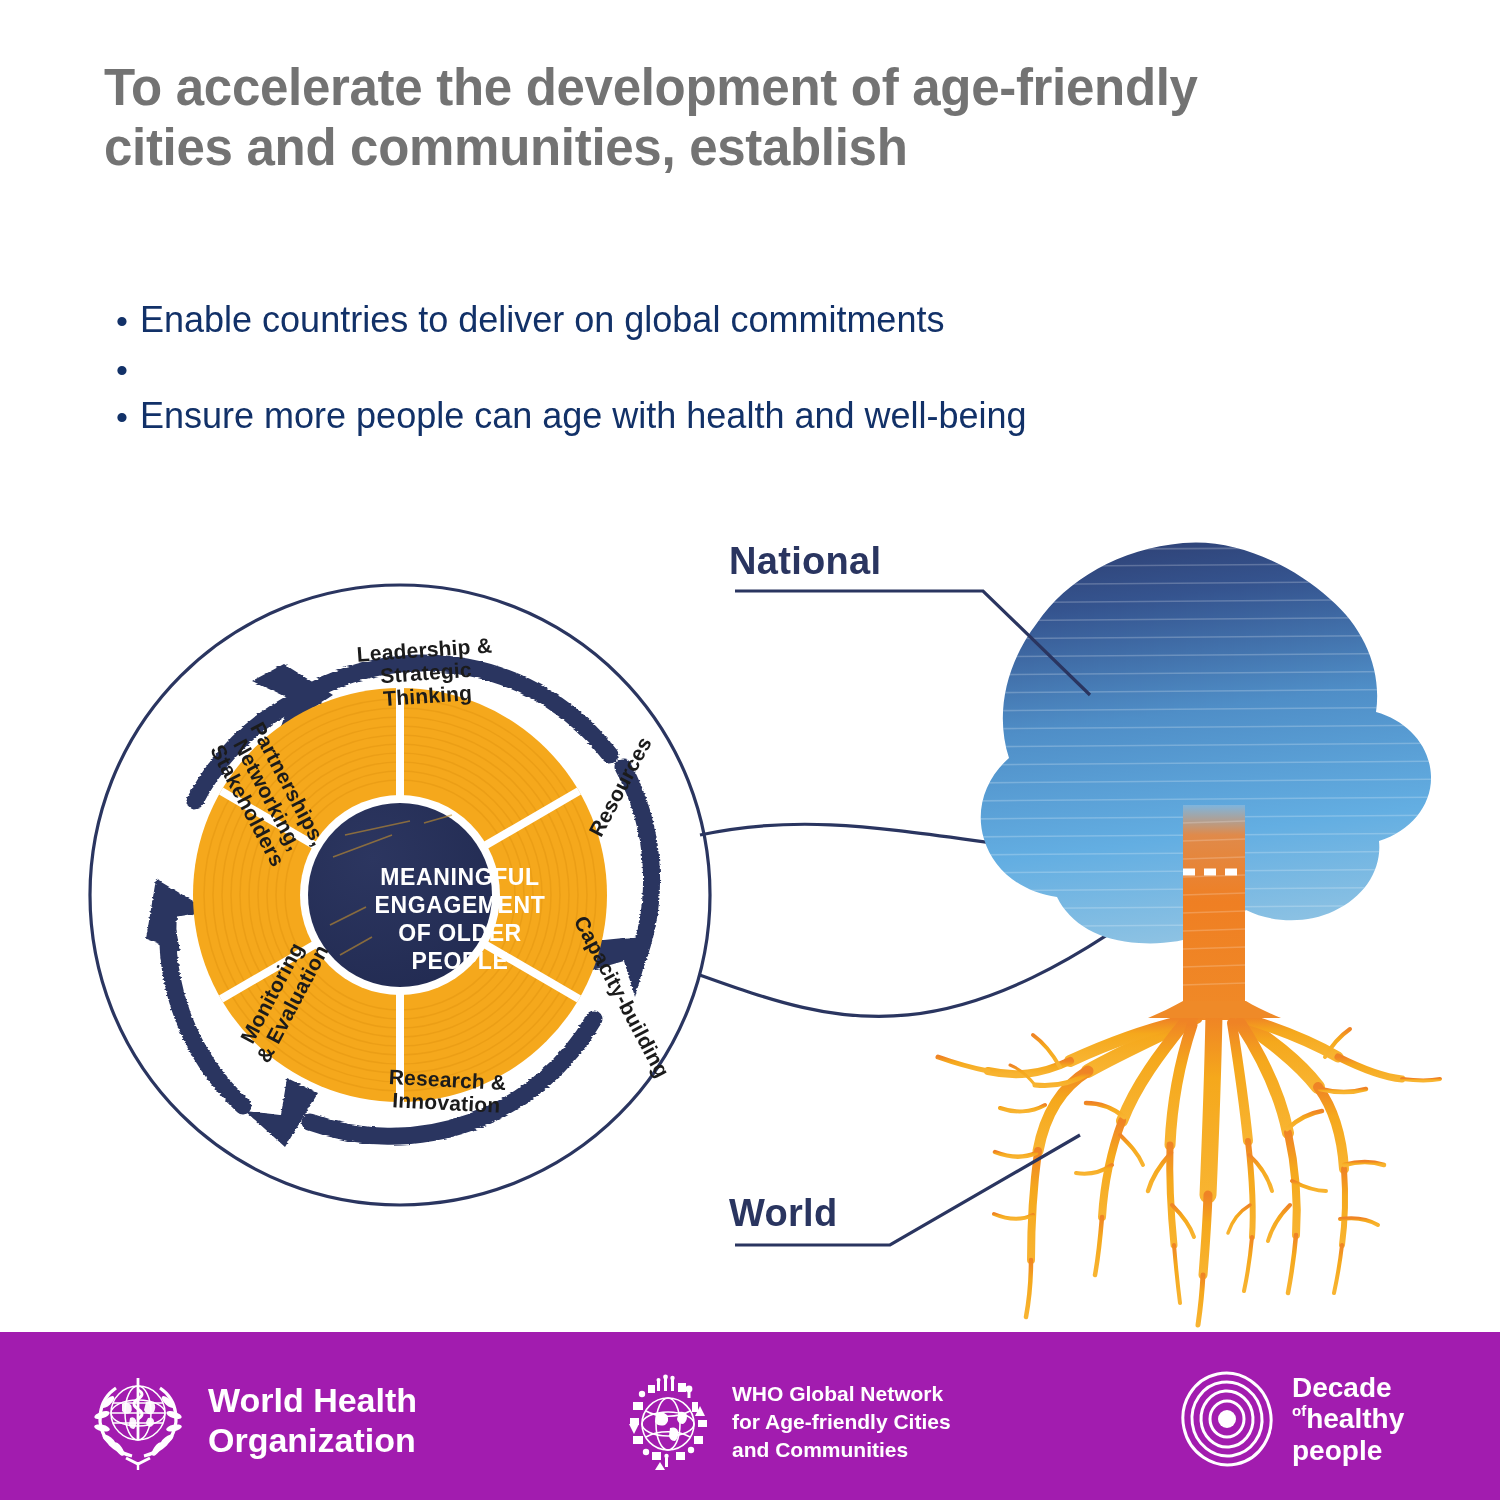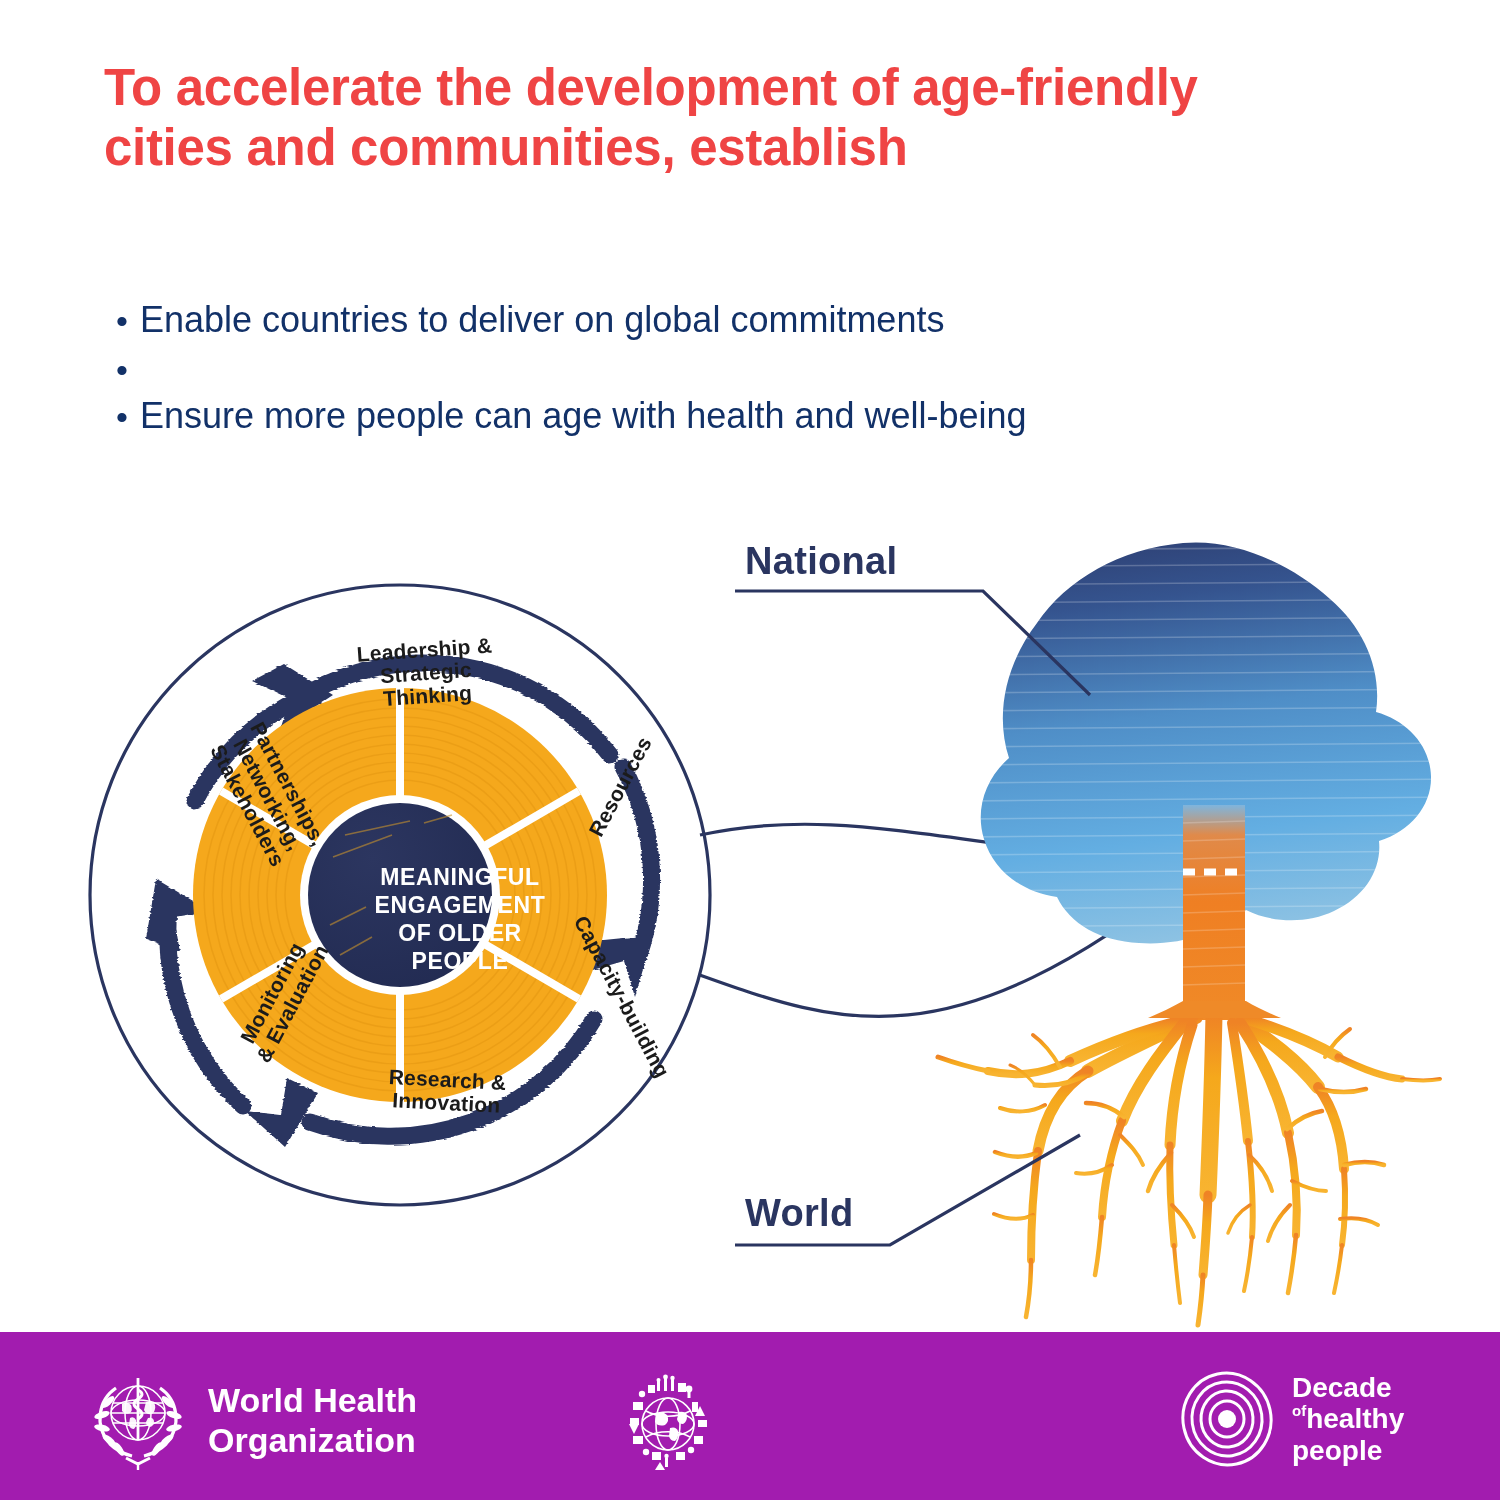--- a/index.html
+++ b/index.html
@@ -13,21 +13,21 @@
 
   
   #heading {
     position:absolute;
     left:104px; top:58px; width:1340px;
   }
   #heading .hline {
     font-size:51px;
     font-weight:bold;
     line-height:1.18;
-    color:#ef4444;
+    color:#737373;
     letter-spacing:-0.3px;
     white-space:nowrap;
   }
 
   
   #bullets {
     position:absolute;
     left:104px; top:300px; width:1300px;
   }
   #bullets .brow {
@@ -83,21 +83,20 @@
     margin-top:18px;
   }
 
   
   .callout {
     position:absolute;
     font-weight:bold;
     font-size:38px;
     color:#2a3560;
     letter-spacing:0.3px;
-    margin-left:16px;
   }
   #callout-national { left:729px; top:540px; }
   #callout-local   { left:729px; top:1192px; }
 
   
   #footer {
     position:absolute;
     left:0; top:1332px;
     width:1500px; height:168px;
     background:#a21caf;
@@ -490,20 +489,25 @@
         <rect x="74" y="62" width="9" height="8"></rect>
         <circle cx="26" cy="78" r="3.2"></circle>
         <rect x="32" y="78" width="9" height="8"></rect>
         <rect x="56" y="78" width="9" height="8"></rect>
         <circle cx="71" cy="76" r="3.2"></circle>
         <rect x="45" y="84" width="3" height="9"></rect>
         <circle cx="46.5" cy="82" r="2.2"></circle>
         <path d="M40,88 l5,8 h-10 Z"></path>
       </g>
     </svg>
+    <div class="logo-text">
+      <div>WHO Global Network</div>
+      <div>for Age-friendly Cities</div>
+      <div>and Communities</div>
+    </div>
   </div>
 
   <div class="logo-block" id="logo-decade">
     <svg width="98" height="98" viewBox="0 0 98 98">
       <g fill="none" stroke="#ffffff" stroke-width="3">
         <ellipse cx="49" cy="49" rx="44" ry="46" transform="rotate(-12 49 49)"></ellipse>
         <ellipse cx="49" cy="49" rx="35" ry="37" transform="rotate(-8 49 49)"></ellipse>
         <ellipse cx="49" cy="49" rx="26" ry="28" transform="rotate(-4 49 49)"></ellipse>
         <ellipse cx="49" cy="49" rx="17" ry="18"></ellipse>
       </g>

